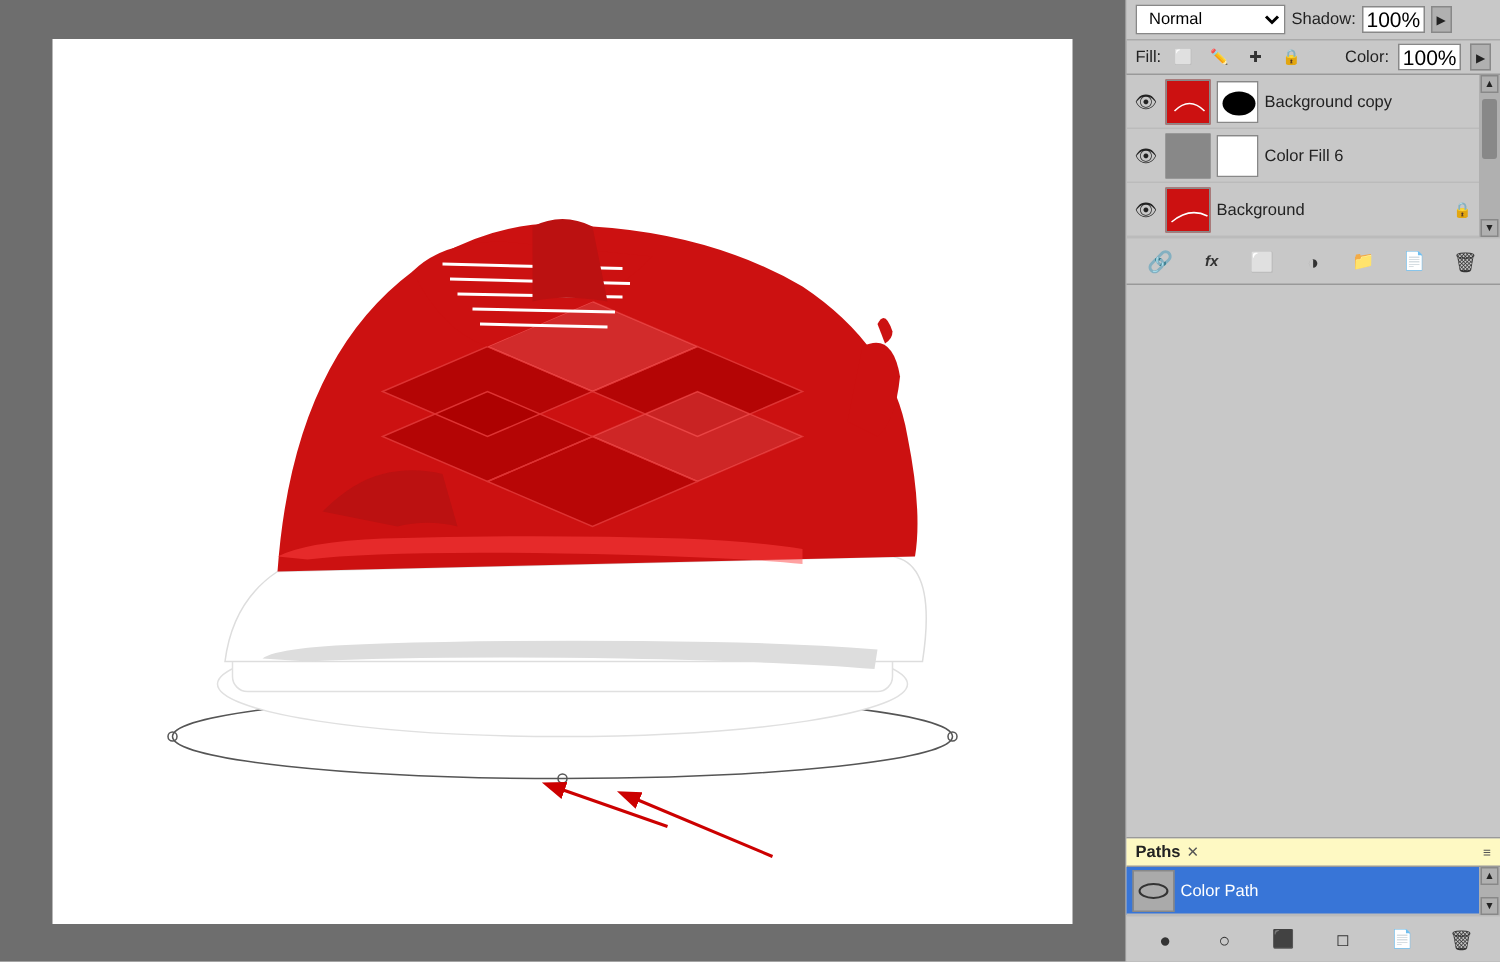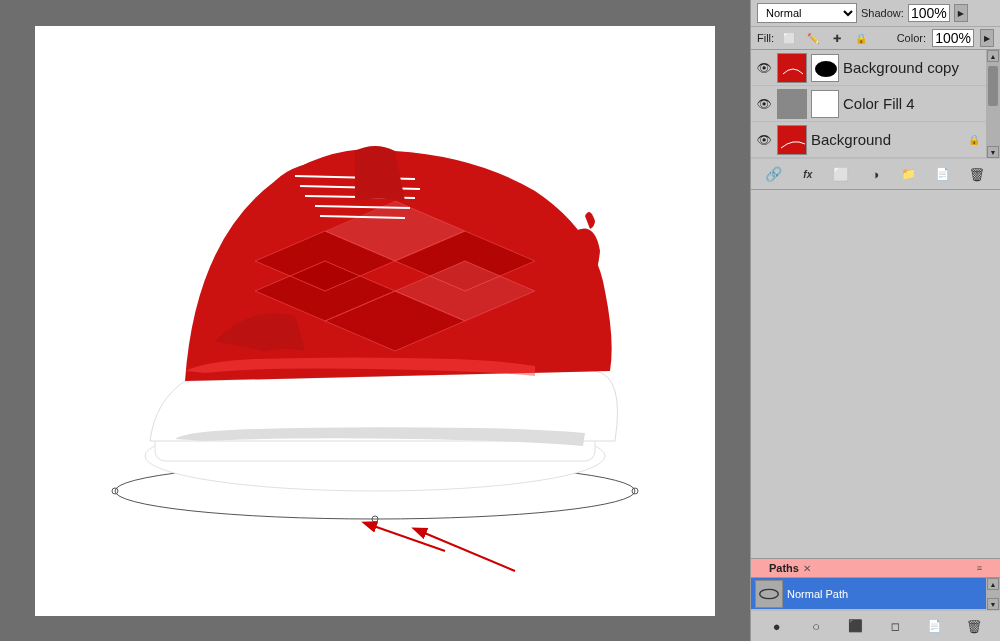--- a/index.html
+++ b/index.html
@@ -140,21 +140,21 @@
       height: 28px;
       border: 1px solid #888;
       flex-shrink: 0;
       background: #fff;
       position: relative;
       overflow: hidden;
     }
 
     .layer-name {
       flex: 1;
-      font-size: 15px;
+      font-size: 11px;
       color: #222;
     }
 
     .lock-icon {
       width: 14px;
       height: 14px;
       display: flex;
       align-items: center;
       justify-content: center;
       font-size: 10px;
@@ -191,22 +191,22 @@
 
     
     .paths-panel {
       background: #c8c8c8;
       border-top: 1px solid #999;
     }
 
     .paths-header {
       display: flex;
       align-items: center;
-      padding: 3px 18px;
-      background: #fca5a5;
+      padding: 3px 6px;
+      background: #fef9c3;
       border-bottom: 1px solid #999;
       gap: 4px;
     }
 
     .paths-title {
       font-size: 11px;
       font-weight: bold;
       color: #222;
     }
 
@@ -422,21 +422,21 @@
         <div class="layer-thumb thumb-gray">
           <svg width="30" height="30" viewBox="0 0 30 30">
               <rect width="30" height="30" fill="#888"></rect>
             </svg>
         </div>
         <div class="layer-thumb-mask">
           <svg width="28" height="28" viewBox="0 0 28 28">
               <rect width="28" height="28" fill="white"></rect>
             </svg>
         </div>
-        <span class="layer-name">Color Fill 4</span>
+        <span class="layer-name">Color Fill 6</span>
       </div>
 
       <div class="layer-item">
         <div class="eye-icon">👁</div>
         <div class="layer-thumb thumb-red">
           <svg width="30" height="30" viewBox="0 0 30 30">
               <rect width="30" height="30" fill="#cc1111"></rect>
               <path d="M3 22 Q15 12 27 18" stroke="#fff" fill="none" stroke-width="1"></path>
             </svg>
         </div>
@@ -477,21 +477,21 @@
       <div class="layers-inner">
 
 
         <div class="path-item active">
           <div class="path-thumb">
             <svg width="28" height="28" viewBox="0 0 28 28">
                 <rect width="28" height="28" fill="#aaa"></rect>
                 <ellipse cx="14" cy="14" rx="10" ry="5" fill="none" stroke="#333" stroke-width="1.5"></ellipse>
               </svg>
           </div>
-          <span class="path-name">Normal Path</span>
+          <span class="path-name">Color Path</span>
         </div>
 
       </div>
       <div class="scrollbar-track">
         <div class="arrow-btn" style="width:12px;height:12px;font-size:7px;">▲</div>
         <div style="flex:1"></div>
         <div class="arrow-btn" style="width:12px;height:12px;font-size:7px;">▼</div>
       </div>
     </div>
 

